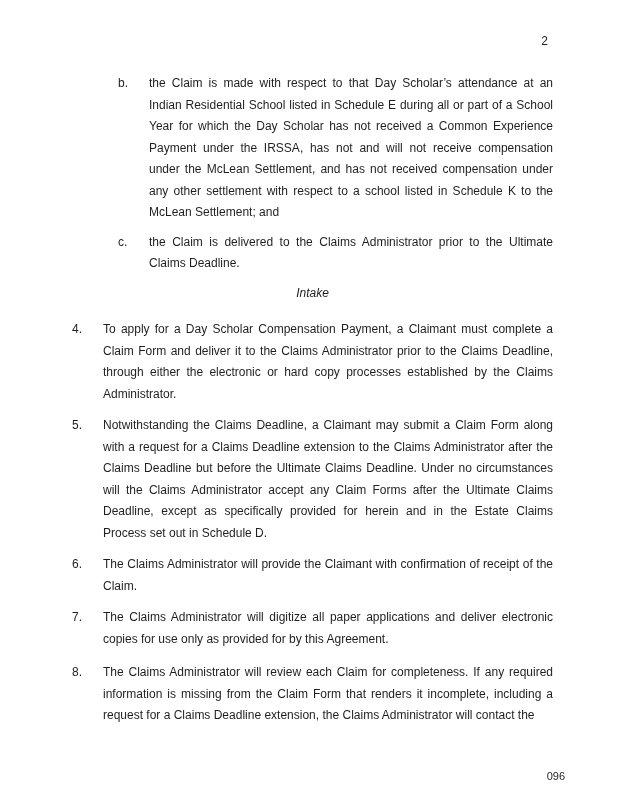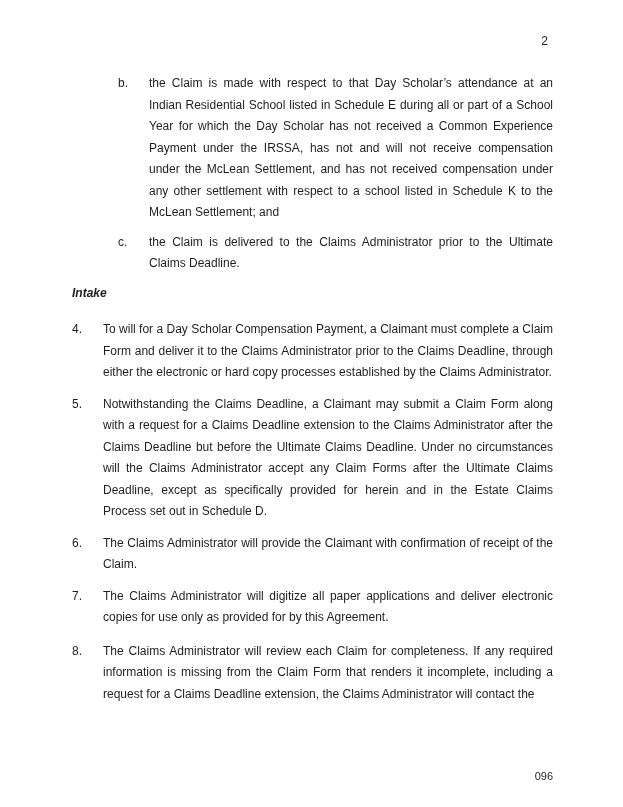--- a/index.html
+++ b/index.html
@@ -19,21 +19,21 @@
     overflow: hidden;
   }
   .page-number {
     position: absolute;
     top: 31px;
     right: 75px;
   }
   .stamp {
     position: absolute;
     top: 766px;
-    right: 70px;
+    right: 58px;
     font-size: 11px;
   }
   .content {
     position: absolute;
     top: 73px;
     left: 0;
     right: 0;
   }
   .item {
     display: flex;
@@ -49,22 +49,23 @@
     margin: 0 70px 8px 118px;
   }
   .num-item {
     margin: 0 70px 10px 72px;
   }
   .num-item.gap-lg {
     margin-bottom: 12px;
   }
   .section-heading {
     margin: 0 70px 15px 72px;
-    font-weight: bold;
+    font-weight: normal;
     font-style: italic;
+    text-align: center;
   }
 </style>
 </head>
 <body>
 
 <div class="page">
 
   <div class="page-number">2</div>
 
   <div class="content">
@@ -76,21 +77,21 @@
 
     <div class="item sub-item">
       <div class="marker">c.</div>
       <div class="body">the Claim is delivered to the Claims Administrator prior to the Ultimate Claims Deadline.</div>
     </div>
 
     <div class="section-heading">Intake</div>
 
     <div class="item num-item">
       <div class="marker">4.</div>
-      <div class="body">To will for a Day Scholar Compensation Payment, a Claimant must complete a Claim Form and deliver it to the Claims Administrator prior to the Claims Deadline, through either the electronic or hard copy processes established by the Claims Administrator.</div>
+      <div class="body">To apply for a Day Scholar Compensation Payment, a Claimant must complete a Claim Form and deliver it to the Claims Administrator prior to the Claims Deadline, through either the electronic or hard copy processes established by the Claims Administrator.</div>
     </div>
 
     <div class="item num-item">
       <div class="marker">5.</div>
       <div class="body">Notwithstanding the Claims Deadline, a Claimant may submit a Claim Form along with a request for a Claims Deadline extension to the Claims Administrator after the Claims Deadline but before the Ultimate Claims Deadline. Under no circumstances will the Claims Administrator accept any Claim Forms after the Ultimate Claims Deadline, except as specifically provided for herein and in the Estate Claims Process set out in Schedule D.</div>
     </div>
 
     <div class="item num-item">
       <div class="marker">6.</div>
       <div class="body">The Claims Administrator will provide the Claimant with confirmation of receipt of the Claim.</div>

